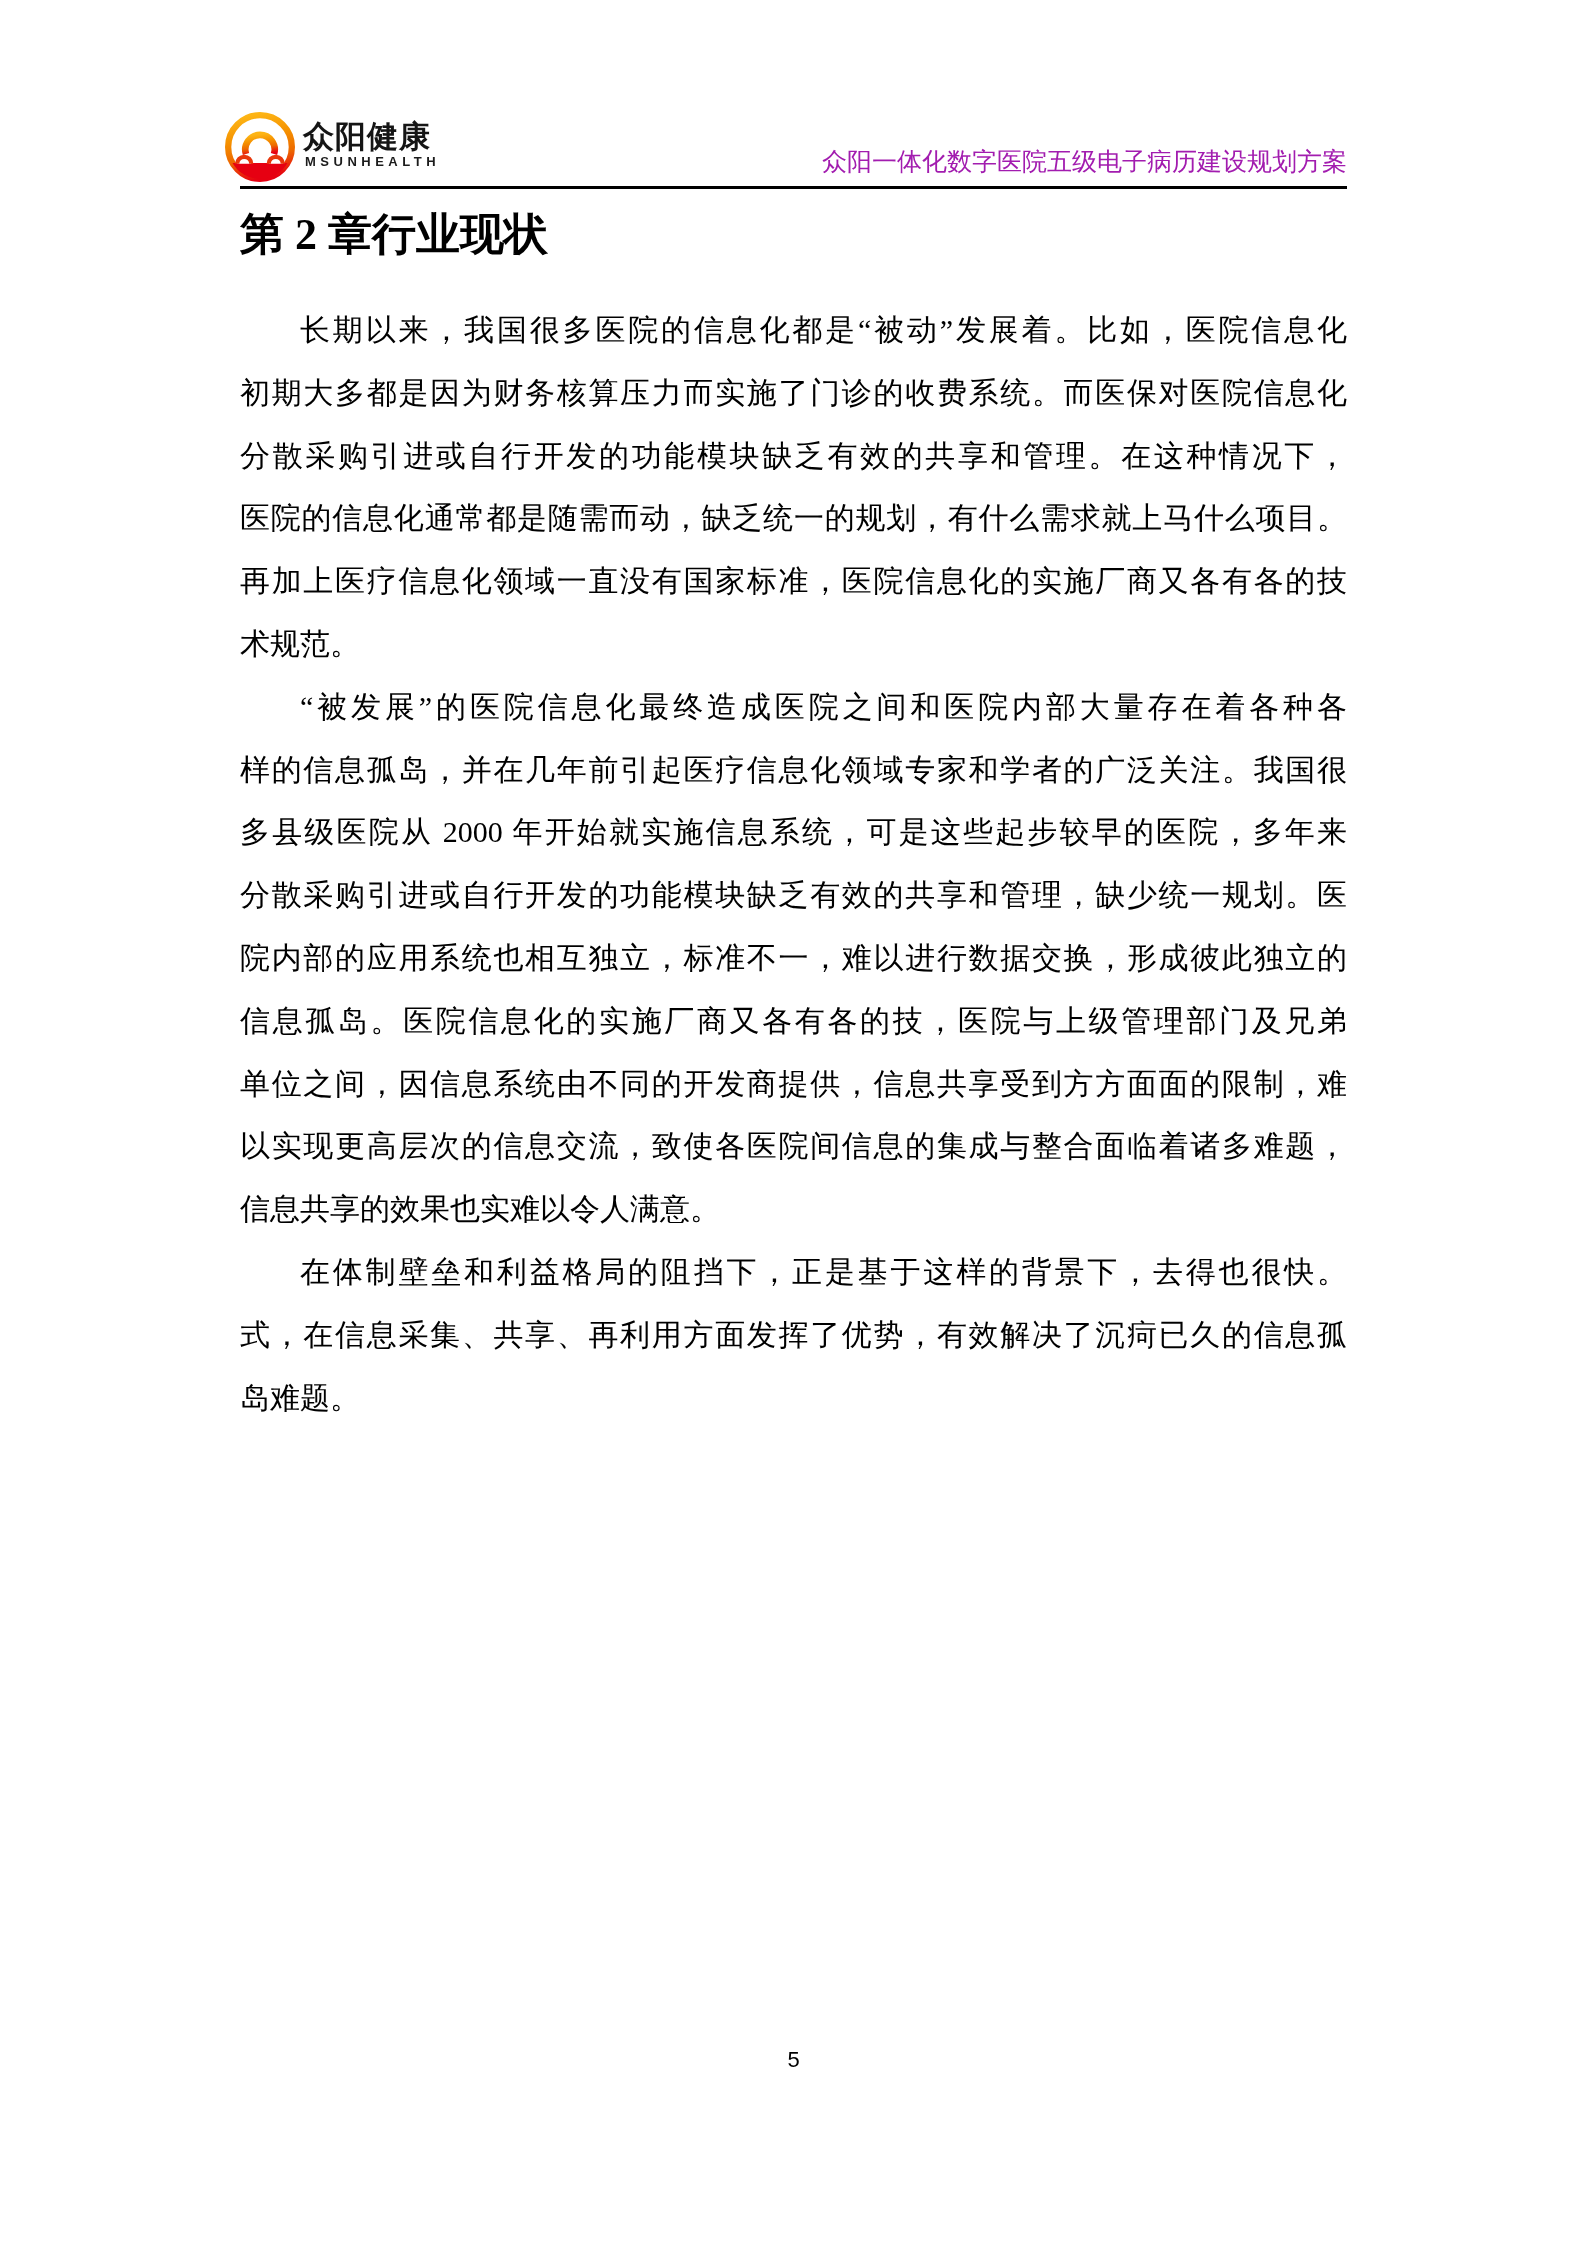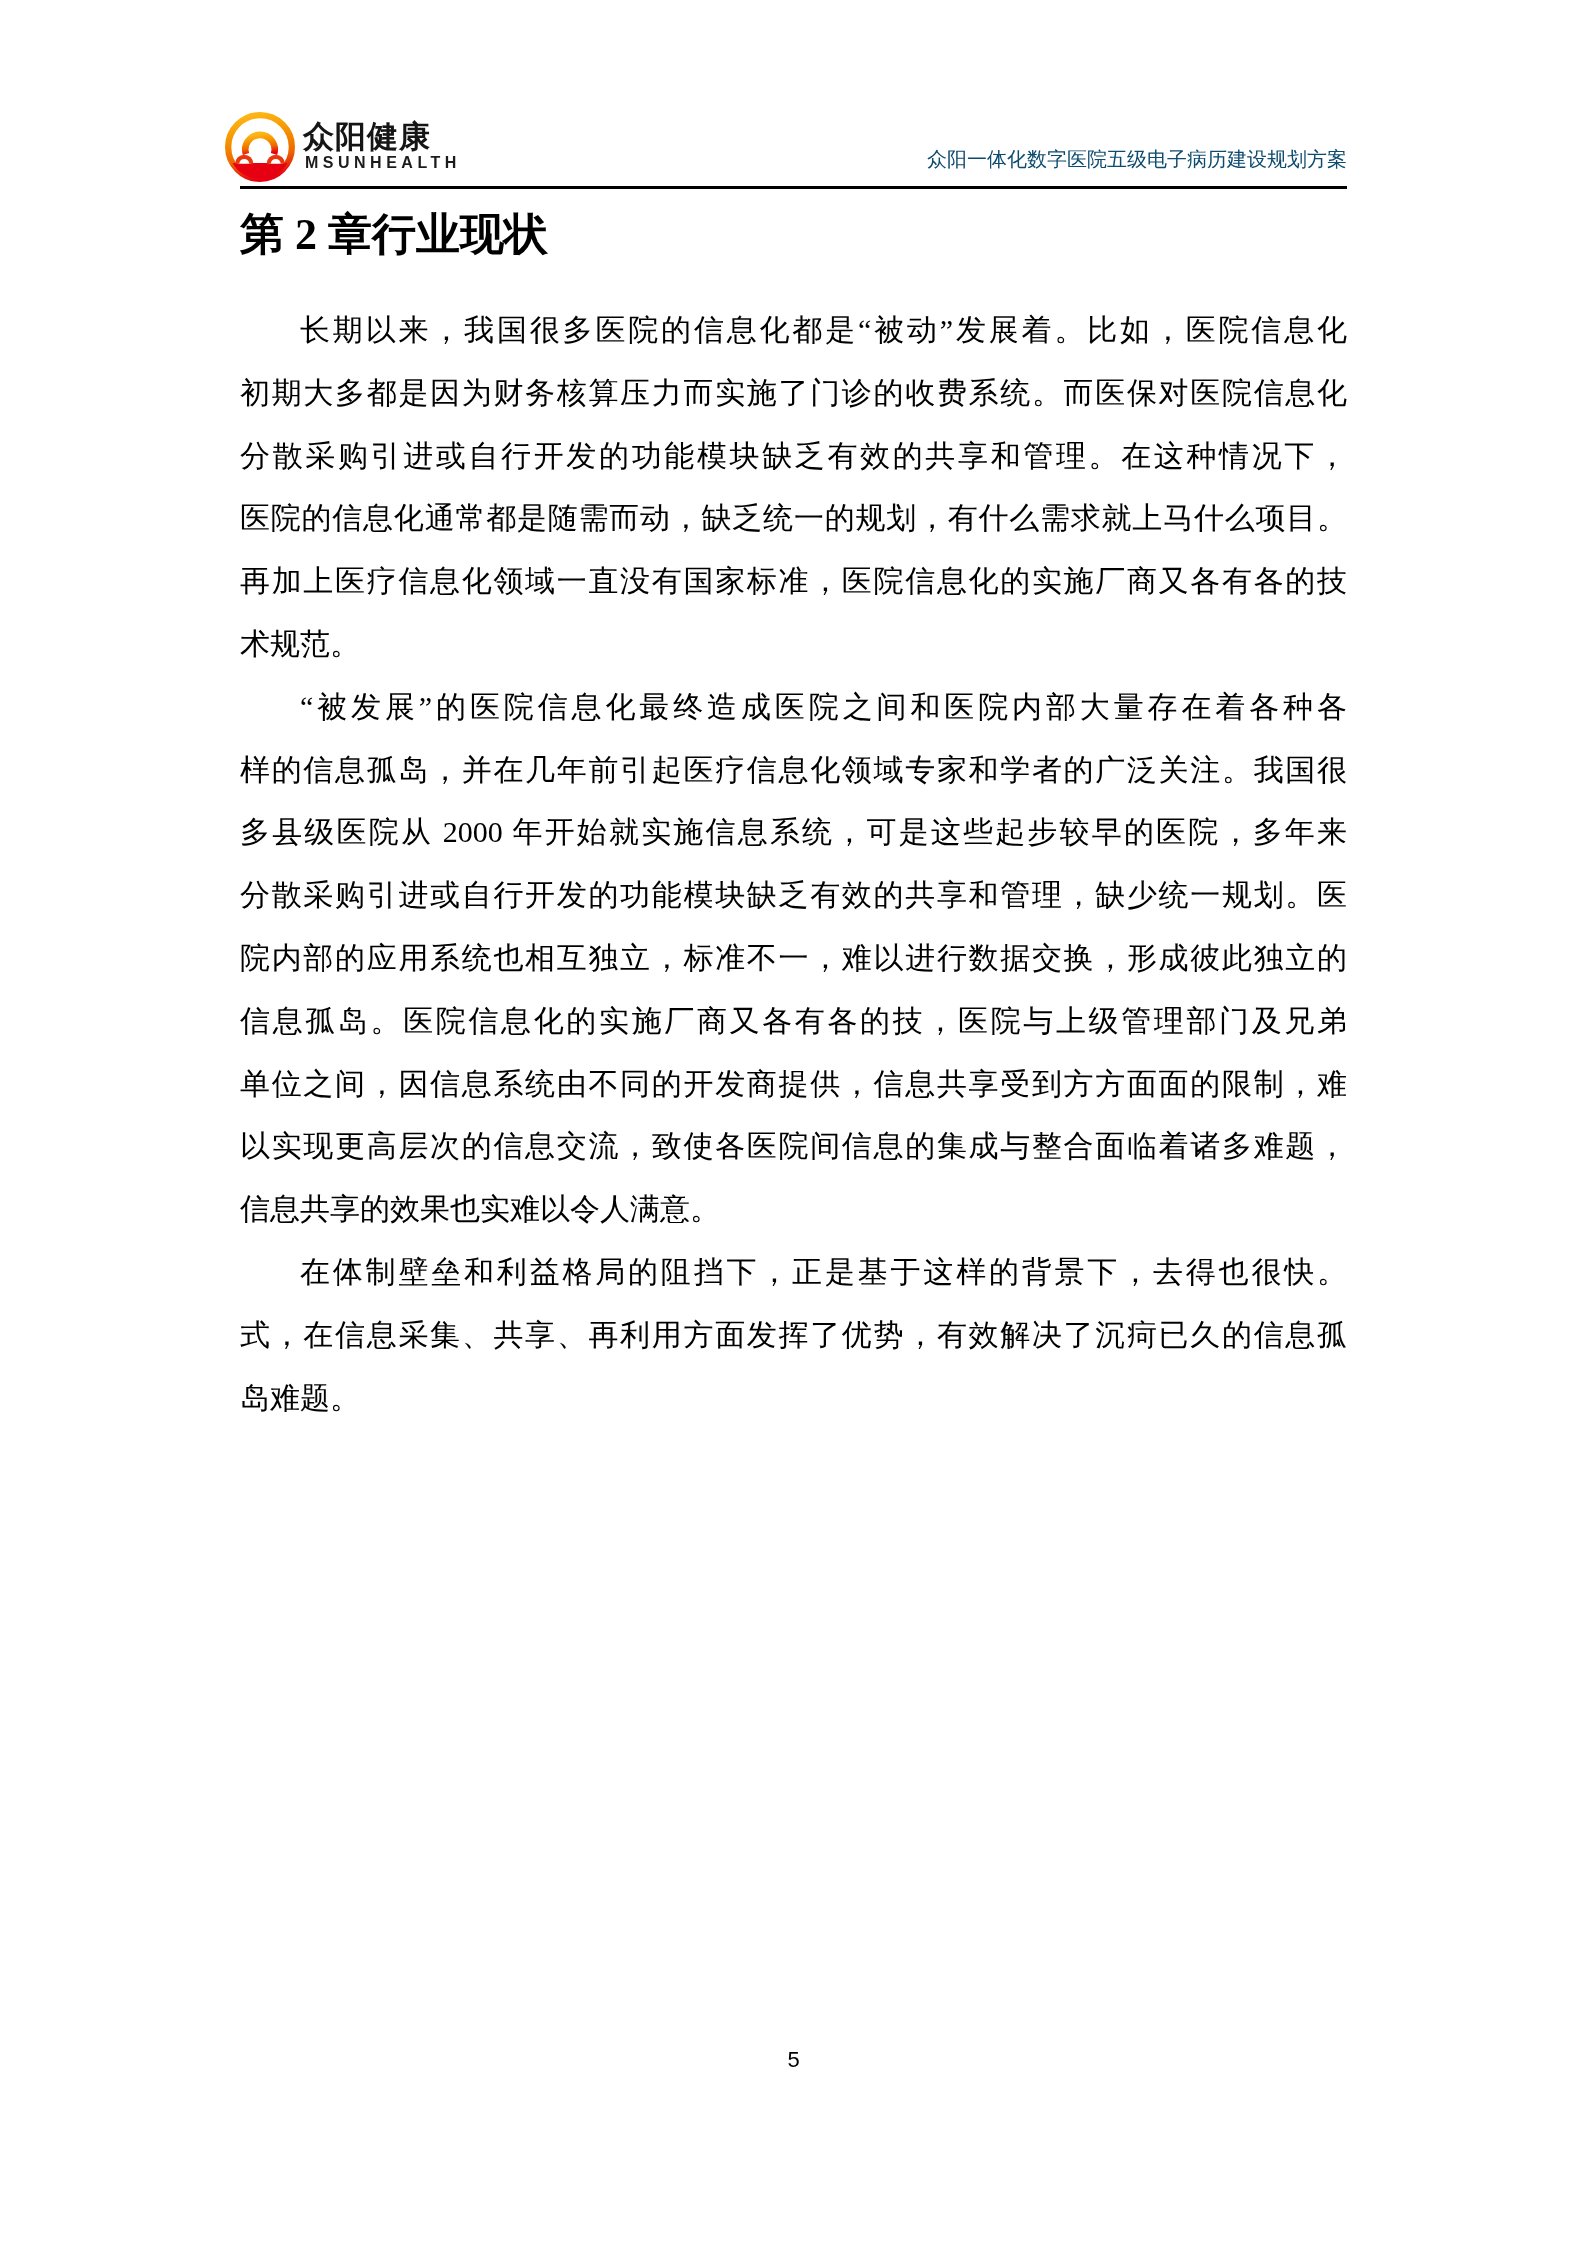--- a/index.html
+++ b/index.html
@@ -15,25 +15,25 @@
   
   .logo-icon { position:absolute; left:225px; top:112px; width:70px; height:70px; }
   .logo-name {
     position:absolute; left:303px; top:121px;
     font-family:"Liberation Sans","DejaVu Sans",sans-serif;
     font-weight:bold; font-size:31px; line-height:1; color:#151515; letter-spacing:1px;text-align:right;
   }
   .logo-sub {
     position:absolute; left:305px; top:155px;
     font-family:"Liberation Sans","DejaVu Sans",sans-serif;
-    font-weight:bold; font-size:16px; line-height:1; letter-spacing:4.5px; color:#1c1c1c;
+    font-weight:bold; font-size:13px; line-height:1; letter-spacing:4.5px; color:#1c1c1c;
   }
   .header-title {
     position:absolute; right:240px; top:147px;
-    font-size:20px; line-height:1.2; color:#0c4a6e;
+    font-size:25px; line-height:1.2; color:#a21caf;
   }
   .header-rule {
     position:absolute; left:240px; top:186px;
     width:1107px; height:3px; background:#000;
   }
   
   .chapter-title {
     position:absolute; left:240px; top:206px; width:1107px;
     font-size:44px; font-weight:bold; line-height:1.3;
   }

